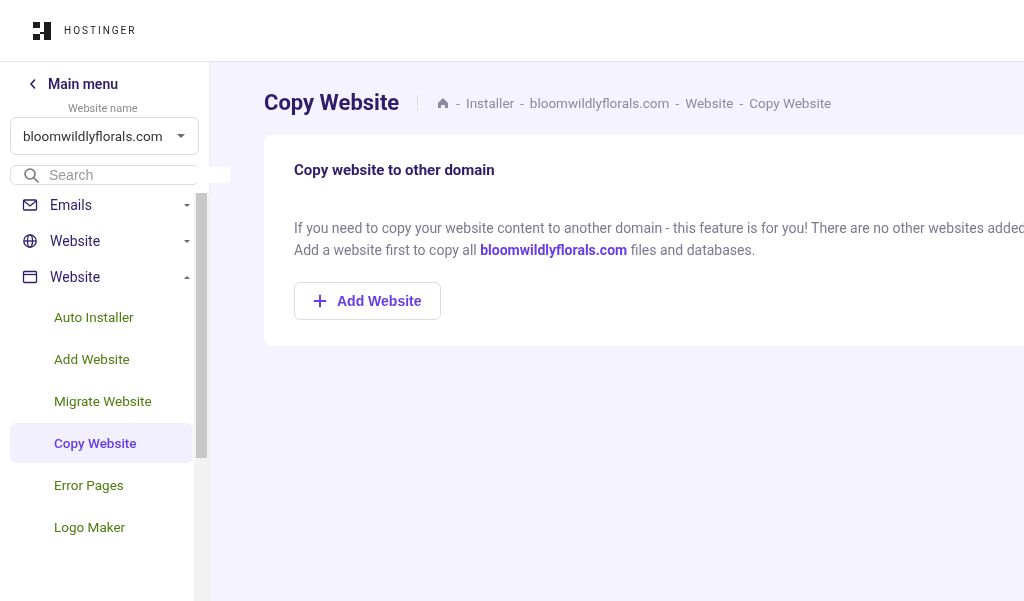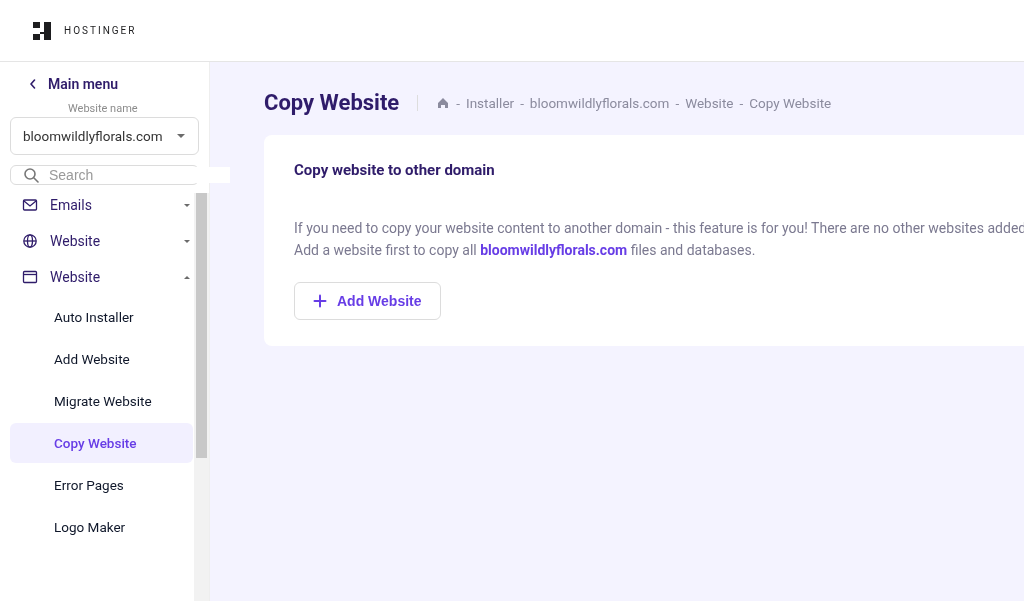--- a/index.html
+++ b/index.html
@@ -95,21 +95,21 @@
     padding: 10px 18px 10px 22px;
     font-size: 14px;
     color: #2F1C6A;
     cursor: pointer;
     gap: 12px;
   }
   .nav-item .lbl { flex: 1; }
   .nav-sub {
     padding: 12px 18px 12px 44px;
     font-size: 13.5px;
-    color: #0f172a;
+    color: #4d7c0f;
     cursor: pointer;
     border-radius: 6px;
     margin: 2px 16px 2px 10px;
   }
   .nav-sub.active {
     background: #f2f0ff;
     color: #673DE6;
     font-weight: 500;
   }
   .scrollbar-track {

